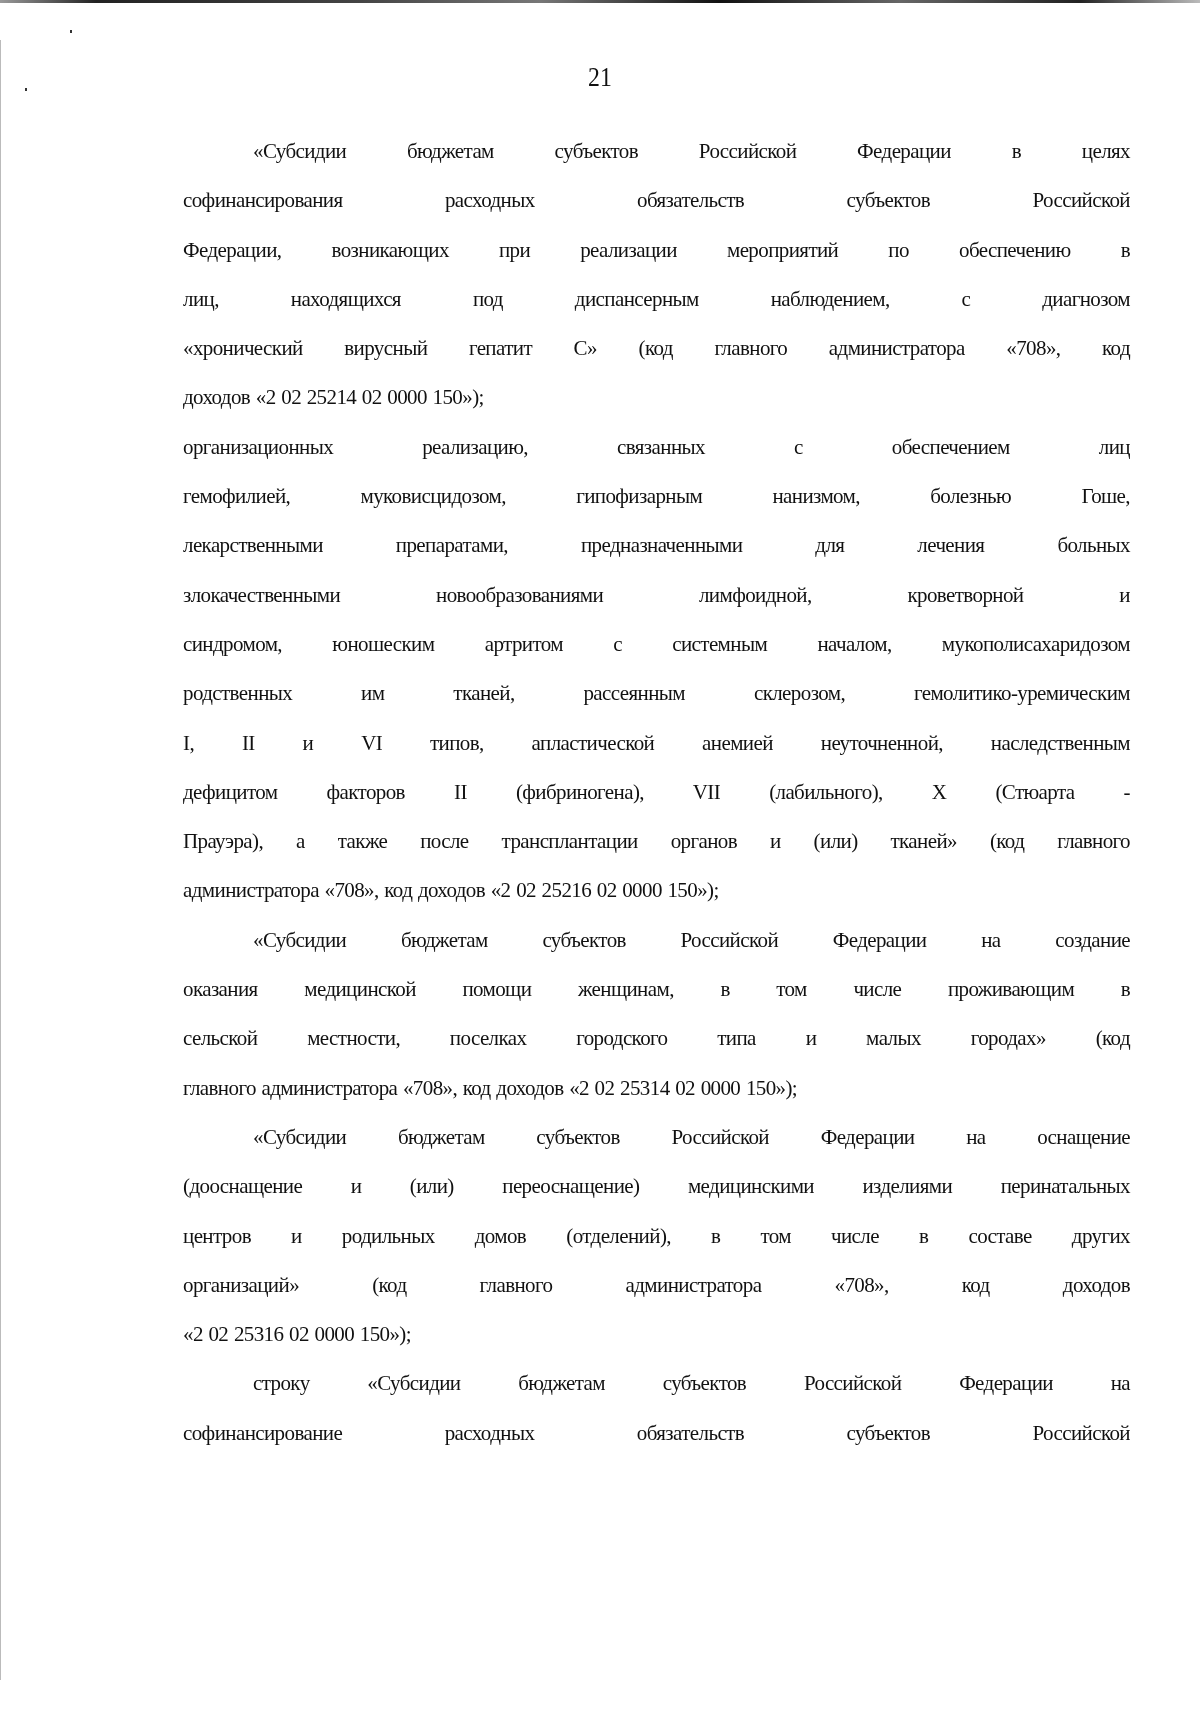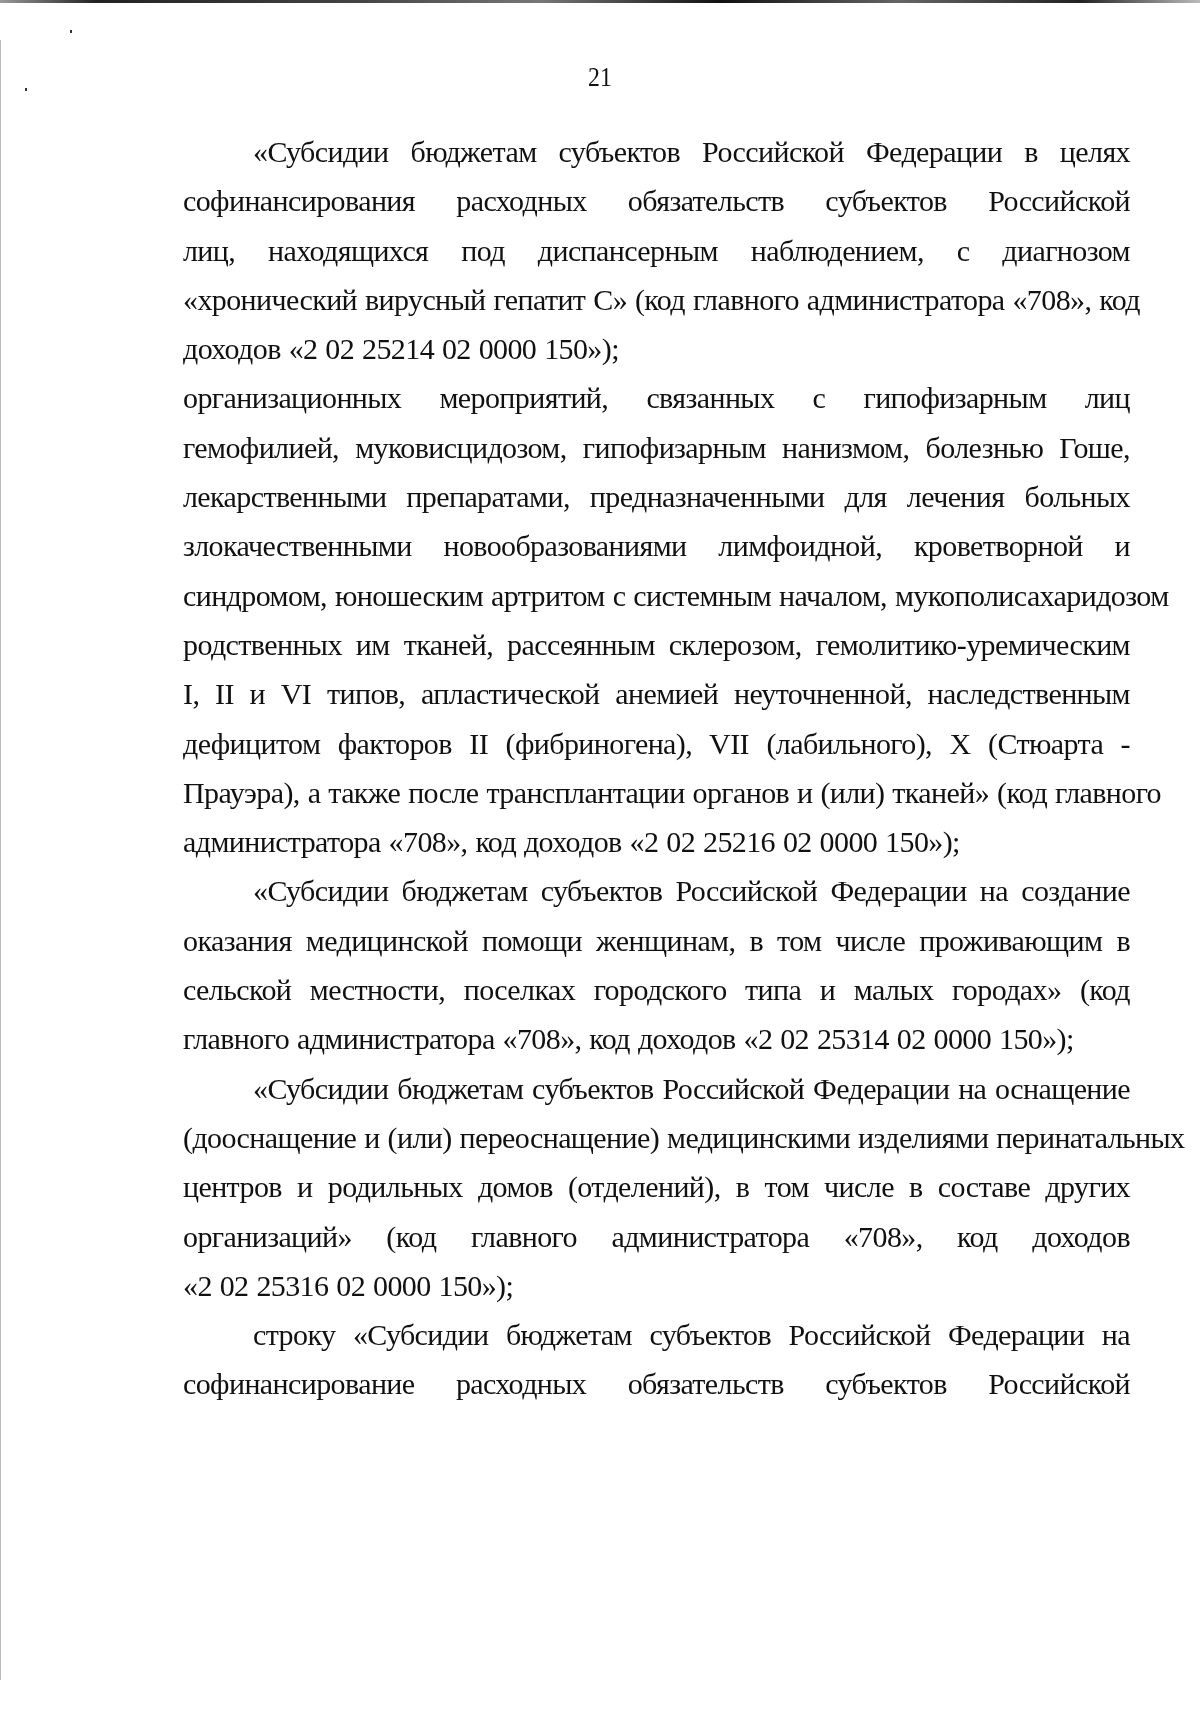--- a/index.html
+++ b/index.html
@@ -6,47 +6,48 @@
   body {
     width: 1200px; height: 1710px; background: #ffffff; position: relative; overflow: hidden;
     font-family: "Liberation Serif", "DejaVu Serif", serif; color: #111;
   }
   .top-edge { position: absolute; left: 0; top: 0; width: 1200px; height: 3px; background: linear-gradient(90deg,#999 0,#222 8%,#444 30%,#777 45%,#111 60%,#666 75%,#222 90%,#bbb 100%); }
   .left-edge { position: absolute; left: 0; top: 40px; width: 1px; height: 1640px; background: #bbb; }
   .speck { position: absolute; width: 2px; height: 3px; background: #333; }
   .page-number { position: absolute; top: 62px; left: 0; width: 1200px; text-align: center; font-size: 27px; transform: scaleX(0.88); }
   .content { position: absolute; left: 183px; top: 127px; width: 947px; }
   .para {
-    font-size: 30px; line-height: 49.3px; margin: 0; text-align: justify; text-align-last: left;
+    font-size: 21px; line-height: 49.3px; margin: 0; text-align: justify; text-align-last: left;
     letter-spacing: -0.6px; word-spacing: 1px;
   }
   .para .ln { display: block; text-align: justify; text-align-last: justify; white-space: nowrap; }
   .para .ln.last { text-align-last: left; }
   .para .ln.first { text-indent: 70px; }
 </style>
 </head>
 <body>
 
 <div class="top-edge"></div>
 <div class="left-edge"></div>
 <div class="speck" style="left:70px;top:30px;"></div>
 <div class="speck" style="left:25px;top:88px;"></div>
 
 <div class="page-number">21</div>
 
 <div class="content">
   <p class="para">
     <span class="ln first">«Субсидии бюджетам субъектов Российской Федерации в целях</span>
     <span class="ln">софинансирования расходных обязательств субъектов Российской</span>
+    <span class="ln">Федерации, возникающих при реализации мероприятий по обеспечению в</span>
     <span class="ln">лиц, находящихся под диспансерным наблюдением, с диагнозом</span>
     <span class="ln">«хронический вирусный гепатит С» (код главного администратора «708», код</span>
     <span class="ln last">доходов «2 02 25214 02 0000 150»);</span>
   </p>
   <p class="para">
-    <span class="ln">организационных мероприятий, связанных с гипофизарным лиц</span>
+    <span class="ln">организационных реализацию, связанных с обеспечением лиц</span>
     <span class="ln">гемофилией, муковисцидозом, гипофизарным нанизмом, болезнью Гоше,</span>
     <span class="ln">лекарственными препаратами, предназначенными для лечения больных</span>
     <span class="ln">злокачественными новообразованиями лимфоидной, кроветворной и</span>
     <span class="ln">синдромом, юношеским артритом с системным началом, мукополисахаридозом</span>
     <span class="ln">родственных им тканей, рассеянным склерозом, гемолитико-уремическим</span>
     <span class="ln">I, II и VI типов, апластической анемией неуточненной, наследственным</span>
     <span class="ln">дефицитом факторов II (фибриногена), VII (лабильного), X (Стюарта -</span>
     <span class="ln">Прауэра), а также после трансплантации органов и (или) тканей» (код главного</span>
     <span class="ln last">администратора «708», код доходов «2 02 25216 02 0000 150»);</span>
   </p>

